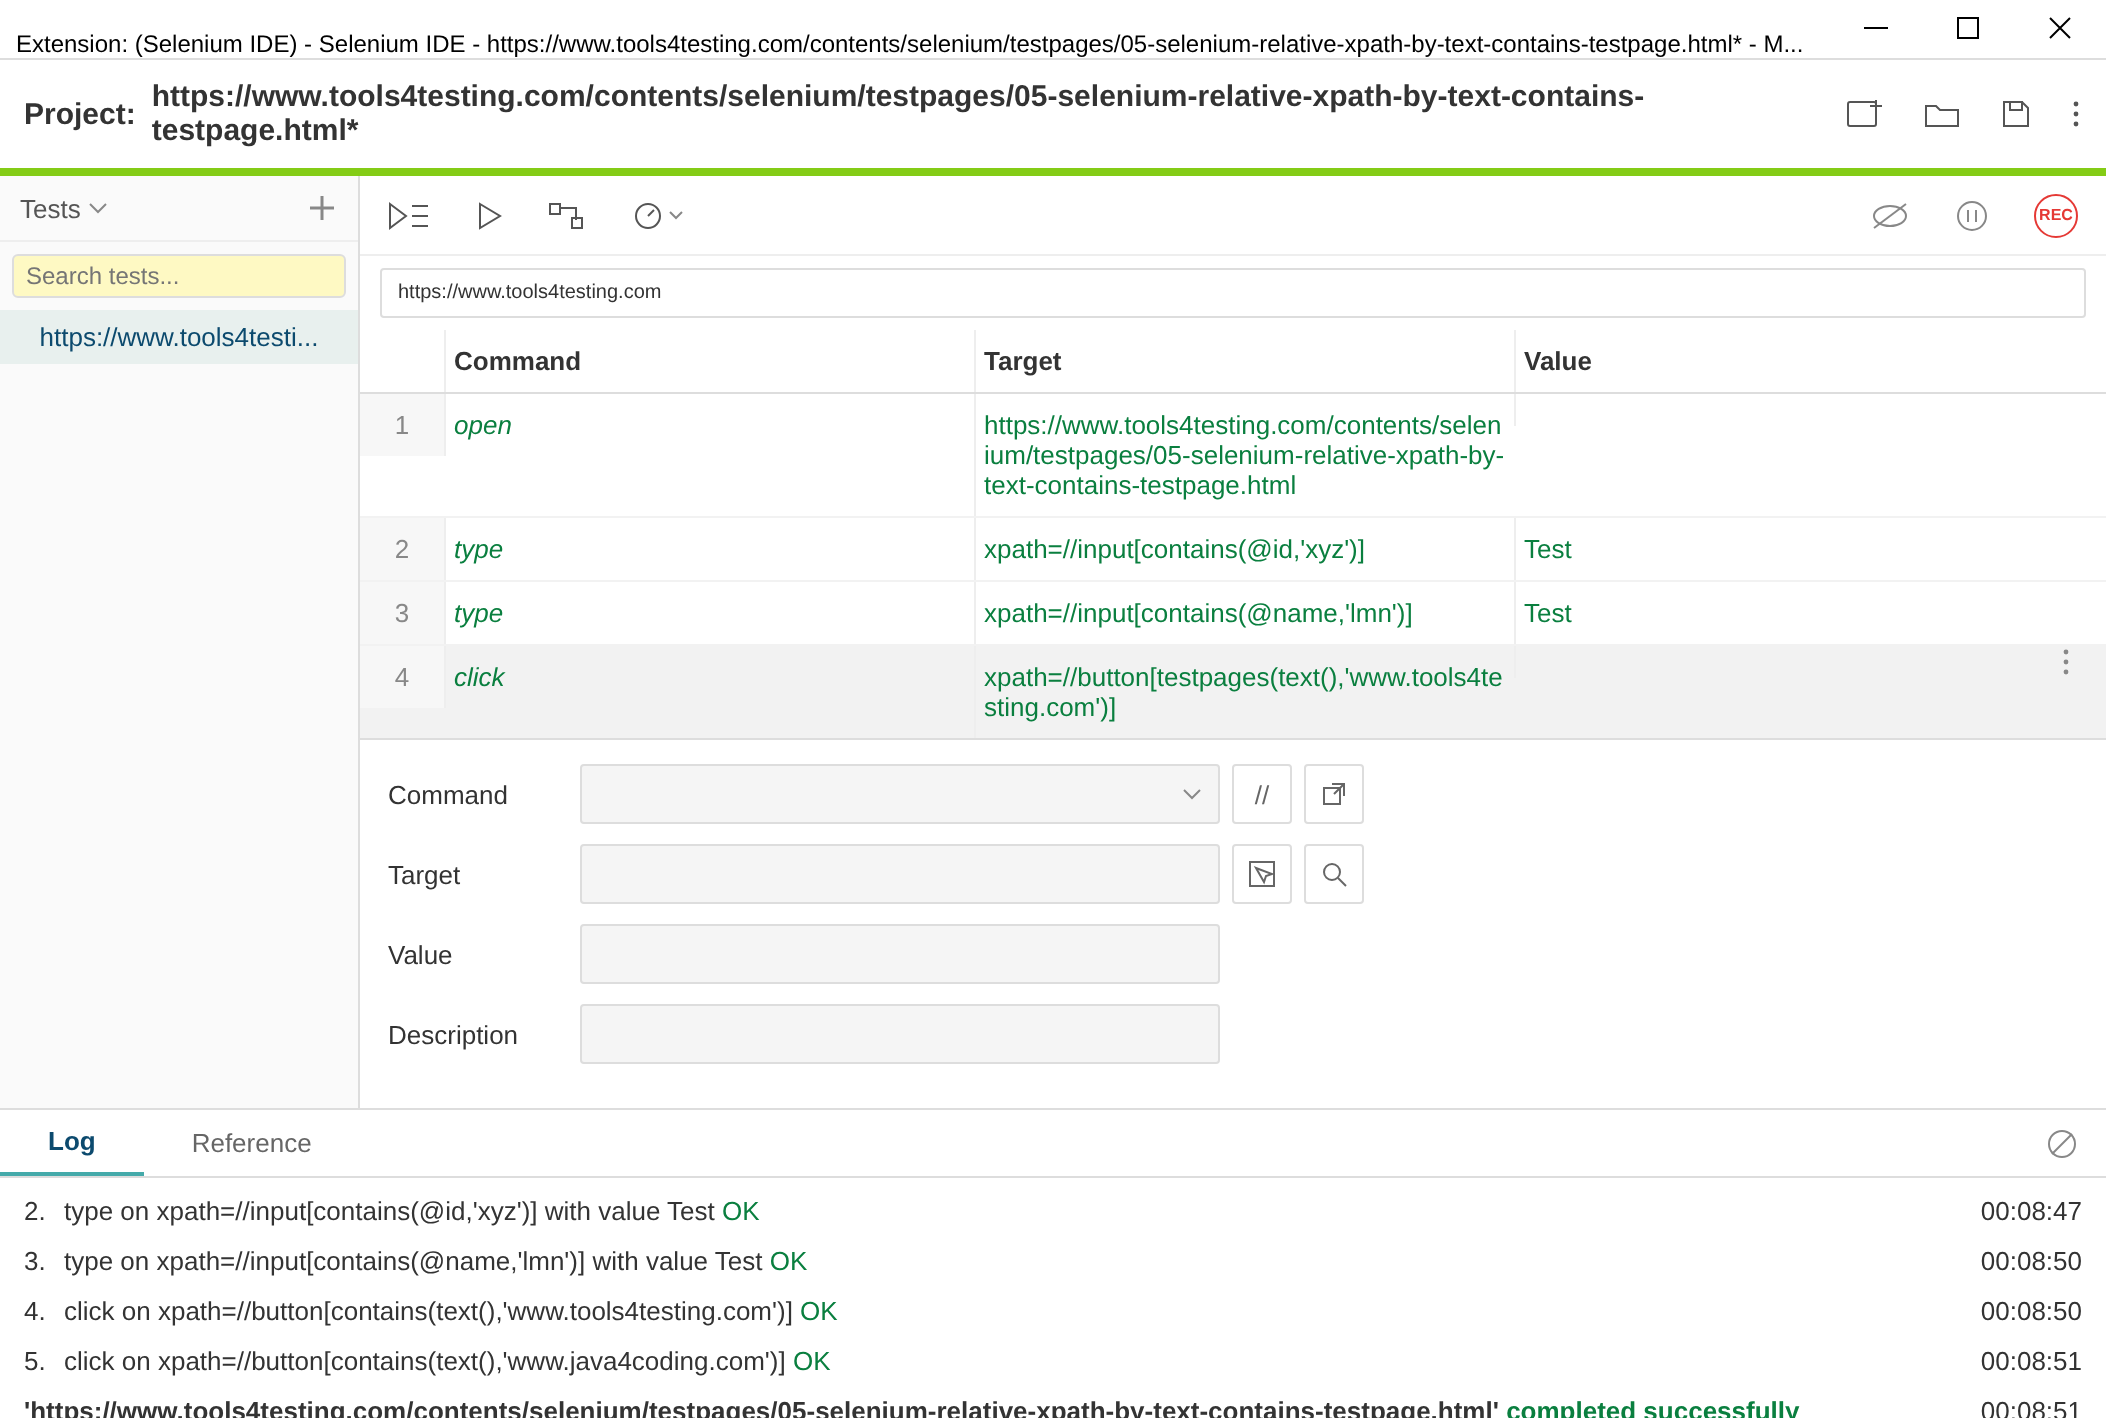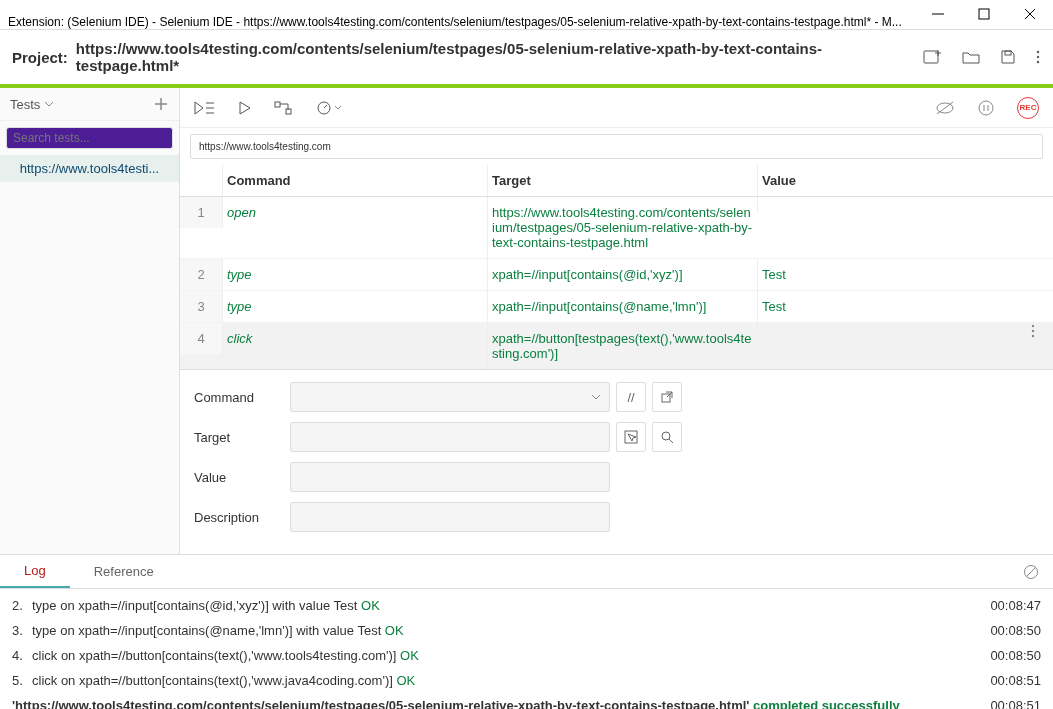--- a/index.html
+++ b/index.html
@@ -12,21 +12,21 @@
 
 .project-bar { display: flex; align-items: center; padding: 10px 12px; gap: 8px; }
 .project-label { font-weight: bold; font-size: 15px; color: #333; }
 .project-val { font-weight: bold; font-size: 15px; color: #333; flex: 1; }
 .proj-icons { display: flex; gap: 18px; align-items: center; color: #555; }
 
 .main-area { flex: 1; display: flex; min-height: 0; border-top: 4px solid #84cc16; }
 .left-pane { width: 180px; border-right: 1px solid #ddd; display: flex; flex-direction: column; background: #fafafa; }
 .tests-hdr { display: flex; align-items: center; justify-content: space-between; padding: 8px 10px; border-bottom: 1px solid #eee; }
 .tests-hdr-l { color: #555; display: flex; align-items: center; gap: 4px; }
-.search-row { display: flex; align-items: center; border: 1px solid #ddd; margin: 6px; border-radius: 3px; padding: 3px 6px; background: #4c1d95; }
+.search-row { display: flex; align-items: center; border: 1px solid #ddd; margin: 6px; border-radius: 3px; padding: 3px 6px; background: #fef9c3; }
 .search-row input { border: none; outline: none; flex: 1; font-size: 12px; color: #888; background: transparent; }
 .test-item { padding: 6px 10px; color: #0c4a6e; background: #e8f0ee; font-size: 13px; white-space: nowrap; overflow: hidden; text-overflow: ellipsis; text-align: center; }
 
 .right-pane { flex: 1; display: flex; flex-direction: column; min-width: 0; }
 .toolbar { height: 40px; display: flex; align-items: center; justify-content: space-between; padding: 0 14px; border-bottom: 1px solid #eee; }
 .tb-left, .tb-right { display: flex; align-items: center; gap: 22px; color: #555; }
 .rec-btn { color: #e53935; border: 1.5px solid #e53935; border-radius: 50%; width: 22px; height: 22px; display: flex; align-items: center; justify-content: center; font-size: 8px; font-weight: bold; }
 
 .url-row { padding: 6px 10px; }
 .url-input { width: 100%; border: 1px solid #ddd; padding: 6px 8px; border-radius: 2px; color: #333; font-size: 10px; }
@@ -49,21 +49,21 @@
 .form-area { border-top: 1px solid #ddd; padding: 12px 14px; }
 .f-row { display: flex; align-items: center; margin-bottom: 10px; }
 .f-lbl { width: 96px; color: #333; }
 .f-input { flex: 1; max-width: 320px; border: 1px solid #ddd; background: #f5f5f5; height: 30px; border-radius: 2px; padding: 0 8px; }
 .f-sel { flex: 1; max-width: 320px; border: 1px solid #ddd; background: #f5f5f5; height: 30px; border-radius: 2px; display: flex; align-items: center; justify-content: flex-end; padding: 0 8px; color: #888; }
 .ic-btn { width: 30px; height: 30px; border: 1px solid #ddd; margin-left: 6px; display: flex; align-items: center; justify-content: center; color: #666; border-radius: 2px; }
 
 .bottom { border-top: 1px solid #ddd; display: flex; flex-direction: column; }
 .tabs { display: flex; align-items: center; border-bottom: 1px solid #ddd; }
 .tab { padding: 8px 24px; color: #666; }
-.tab.active { color: #b91c1c; border-bottom: 2px solid #4aa; }
+.tab.active { color: #0c4a6e; border-bottom: 2px solid #4aa; font-weight: bold; }
 .tab-sp { flex: 1; }
 .clear-ic { padding: 8px 14px; color: #888; }
 
 .log-body { height: 120px; overflow-y: scroll; padding: 4px 10px; font-size: 12.5px; }
 .log-row { display: flex; align-items: baseline; padding: 5px 2px; }
 .log-num { width: 20px; color: #333; }
 .log-text { flex: 1; color: #333; }
 .log-ok { color: #0a7f3f; }
 .log-time { color: #333; padding-left: 10px; }
 .log-final { font-weight: bold; }

